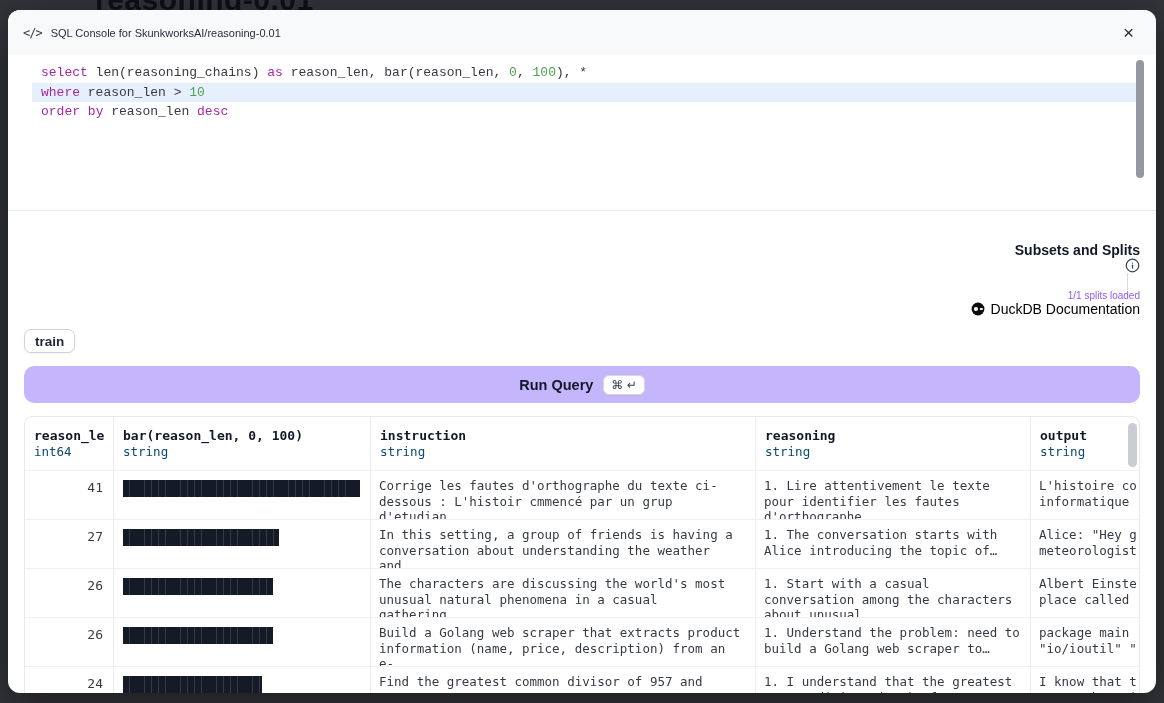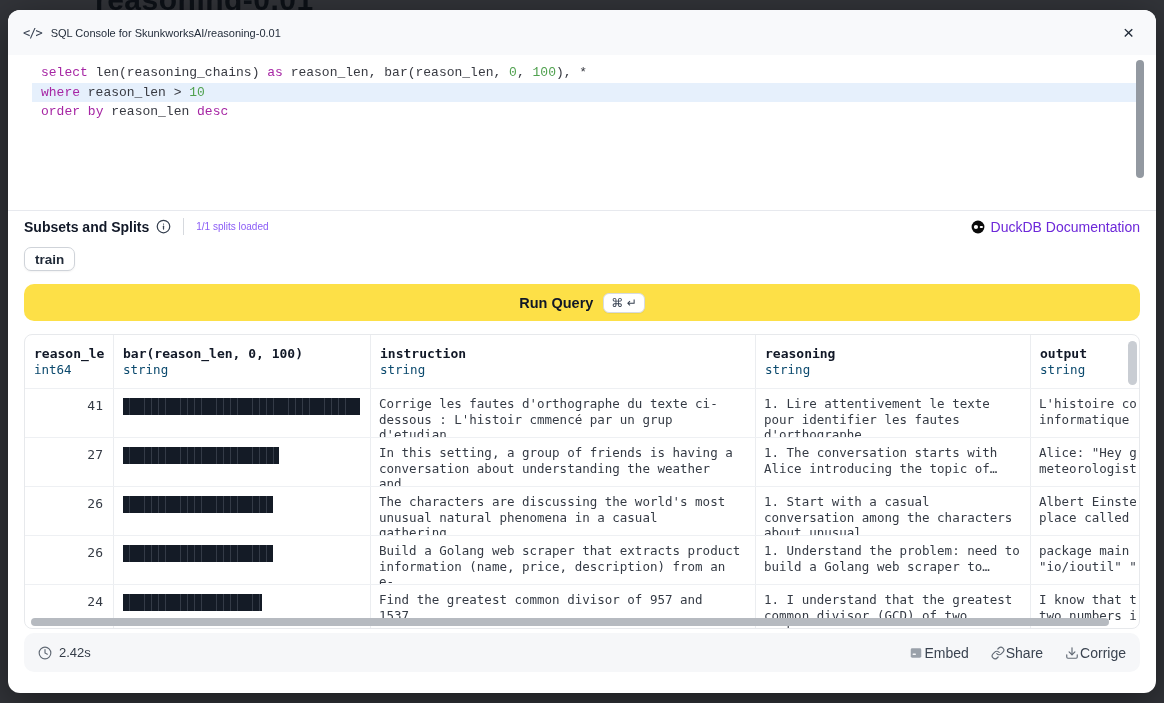--- a/index.html
+++ b/index.html
@@ -52,42 +52,42 @@
   .tk-num { color:#50a14f; }
   .tk-p { color:#383a42; }
   .editor-scrollbar {
     position:absolute; right:12px; top:5px; width:8px; height:118px;
     background:#9399a1; border-radius:4px;
   }
 
   
   .content { padding:0 16px; }
 
-  .splits-row { margin-top:7px; display:flex; align-items:center; }
+  .splits-row { margin-top:31px; display:flex; align-items:flex-end;flex-direction:column; }
   .splits-label { font-size:14px; font-weight:700; color:#111827; }
   .icon { display:inline-flex; align-items:center; justify-content:center; }
   .info-icon { margin-left:7px; color:#374151; }
   .vdivider { width:1px; height:17px; background:#d6d9de; margin:0 12px; }
   .splits-status { font-size:10px; color:#8b5cf6; }
   .doc-link {
     margin-left:auto; display:flex; align-items:center; gap:6px;
-    font-size:14px; color:#6d28d9; cursor:pointer; text-decoration:none;
+    font-size:14px; color:#000000; cursor:pointer; text-decoration:none;
   }
 
   .chip-row { margin-top:12px; }
   .chip {
     display:inline-flex; align-items:center; height:24px; padding:0 10px;
     border:1px solid #cfd3d9; border-radius:7px; background:#fff;
     font-size:13.5px; font-weight:700; color:#1f2937; cursor:pointer;
     box-shadow:0 1px 2px rgba(0,0,0,.05);
   }
 
   .run-btn {
     margin-top:13px; width:100%; height:37px; border:none; border-radius:10px;
-    background:#fde047; display:flex; align-items:center; justify-content:center;
+    background:#c4b5fd; display:flex; align-items:center; justify-content:center;
     gap:10px; cursor:pointer;
   }
   .run-label { font-size:14.5px; font-weight:700; color:#111827; }
   .kbd {
     background:#fff; border:1px solid #d6dae0; border-radius:6px;
     padding:2px 7px; font-size:12px; color:#374151;
     box-shadow:0 1px 0 rgba(0,0,0,.04);
   }
 
   

